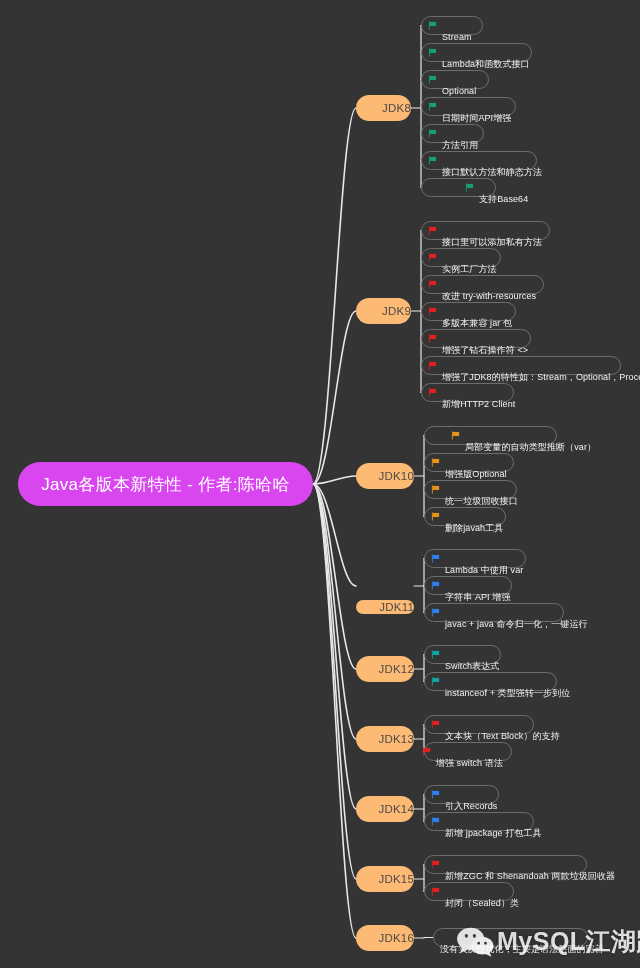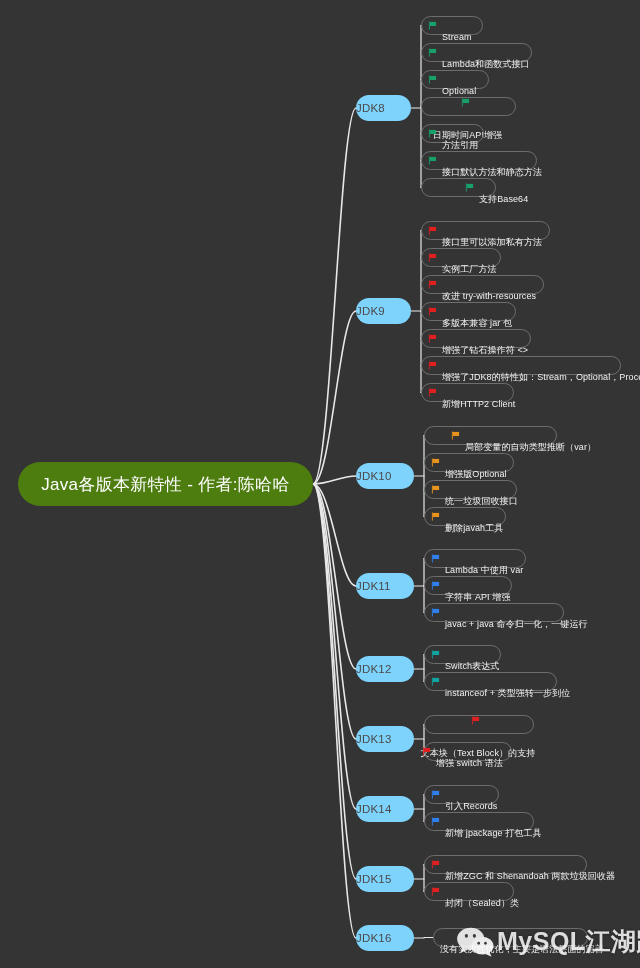--- a/index.html
+++ b/index.html
@@ -37,26 +37,26 @@
     font-size: 17px;
     letter-spacing: 0.3px;
     white-space: nowrap;
     padding: 0 16px;
   }
 
   
   .jdk-node {
     position: absolute;
     box-sizing: border-box;
-    background: #7dd3fc;
+    background: #fdba74;
     color: #4a4a4a;
     border-radius: 13px;
     display: flex;
     align-items: center;
-    justify-content: flex-start;
+    justify-content: flex-end;
     font-size: 11.5px;
     letter-spacing: 0.2px;
     white-space: nowrap;
   }
 
   
   .leaf {
     position: absolute;
     box-sizing: border-box;
     border: 1px solid #6d6d6d;
@@ -163,21 +163,21 @@
       <path d="M313,484 C331.06,484 339.66,879 356,879" stroke="#e8e8e8" stroke-width="1.6" fill="none" stroke-linecap="round"></path>
       <path d="M414,879 L424,879" stroke="#e8e8e8" stroke-width="1.2" fill="none" stroke-linecap="round"></path>
       <path d="M424,864.5 L424,891.5" stroke="#e8e8e8" stroke-width="1.2" fill="none" stroke-linecap="round"></path>
       <path d="M424,864.5 L424,864.5" stroke="#e8e8e8" stroke-width="1.2" fill="none" stroke-linecap="round"></path>
       <path d="M424,891.5 L424,891.5" stroke="#e8e8e8" stroke-width="1.2" fill="none" stroke-linecap="round"></path>
       <path d="M313,484 C331.06,484 339.66,938 356,938" stroke="#e8e8e8" stroke-width="1.6" fill="none" stroke-linecap="round"></path>
       <path d="M414,938 L424,938" stroke="#e8e8e8" stroke-width="1.2" fill="none" stroke-linecap="round"></path>
       <path d="M424,937.5 L433,937.5" stroke="#e8e8e8" stroke-width="1.2" fill="none" stroke-linecap="round"></path>
     </svg>
 
-  <div class="root-node" style="left: 18px; top: 462px; width: 295px; height: 44px; background: #4d7c0f; color: rgb(255, 255, 255);">
+  <div class="root-node" style="left: 18px; top: 462px; width: 295px; height: 44px; background: #d946ef; color: rgb(255, 255, 255);">
     <span>Java各版本新特性 - 作者:陈哈哈</span>
   </div>
 
   <div id="branch-layer">
       <div class="jdk-node" style="left: 356px; top: 95px; width: 55px; height: 26px;">
         <span>JDK8</span>
       </div>
       <div class="leaf" style="left: 421px; top: 16px; width: 62px;">
         <svg class="flag" viewBox="0 0 10 10">
           <rect x="1" y="0.5" width="1" height="9" fill="#17A06A"></rect>
@@ -192,21 +192,21 @@
         </svg>
         <span class="txt">Lambda和函数式接口</span>
       </div>
       <div class="leaf" style="left: 421px; top: 70px; width: 68px;">
         <svg class="flag" viewBox="0 0 10 10">
           <rect x="1" y="0.5" width="1" height="9" fill="#17A06A"></rect>
           <path d="M2 1 L9 1 L9 5.6 L2 5.6 Z" fill="#17A06A"></path>
         </svg>
         <span class="txt">Optional</span>
       </div>
-      <div class="leaf" style="left: 421px; top: 97px; width: 95px; flex-direction: column;">
+      <div class="leaf" style="left: 421px; top: 97px; width: 95px;">
         <svg class="flag" viewBox="0 0 10 10">
           <rect x="1" y="0.5" width="1" height="9" fill="#17A06A"></rect>
           <path d="M2 1 L9 1 L9 5.6 L2 5.6 Z" fill="#17A06A"></path>
         </svg>
         <span class="txt">日期时间API增强</span>
       </div>
       <div class="leaf" style="left: 421px; top: 124px; width: 63px;">
         <svg class="flag" viewBox="0 0 10 10">
           <rect x="1" y="0.5" width="1" height="9" fill="#17A06A"></rect>
           <path d="M2 1 L9 1 L9 5.6 L2 5.6 Z" fill="#17A06A"></path>
@@ -303,21 +303,21 @@
         </svg>
         <span class="txt">统一垃圾回收接口</span>
       </div>
       <div class="leaf" style="left: 424px; top: 507px; width: 82px;">
         <svg class="flag" viewBox="0 0 10 10">
           <rect x="1" y="0.5" width="1" height="9" fill="#E8931C"></rect>
           <path d="M2 1 L9 1 L9 5.6 L2 5.6 Z" fill="#E8931C"></path>
         </svg>
         <span class="txt">删除javah工具</span>
       </div>
-      <div class="jdk-node" style="left: 356px; top: 573px; width: 58px; height: 26px;">
+      <div class="jdk-node" style="left: 356px; top: 600px; width: 58px; height: 14px;">
         <span>JDK11</span>
       </div>
       <div class="leaf" style="left: 424px; top: 549px; width: 102px;">
         <svg class="flag" viewBox="0 0 10 10">
           <rect x="1" y="0.5" width="1" height="9" fill="#2F80ED"></rect>
           <path d="M2 1 L9 1 L9 5.6 L2 5.6 Z" fill="#2F80ED"></path>
         </svg>
         <span class="txt">Lambda 中使用 var</span>
       </div>
       <div class="leaf" style="left: 424px; top: 576px; width: 88px;">
@@ -347,21 +347,21 @@
       <div class="leaf" style="left: 424px; top: 672px; width: 133px;">
         <svg class="flag" viewBox="0 0 10 10">
           <rect x="1" y="0.5" width="1" height="9" fill="#10A5A0"></rect>
           <path d="M2 1 L9 1 L9 5.6 L2 5.6 Z" fill="#10A5A0"></path>
         </svg>
         <span class="txt">instanceof + 类型强转一步到位</span>
       </div>
       <div class="jdk-node" style="left: 356px; top: 726px; width: 58px; height: 26px;">
         <span>JDK13</span>
       </div>
-      <div class="leaf" style="left: 424px; top: 715px; width: 110px; flex-direction: column;">
+      <div class="leaf" style="left: 424px; top: 715px; width: 110px;">
         <svg class="flag" viewBox="0 0 10 10">
           <rect x="1" y="0.5" width="1" height="9" fill="#E02020"></rect>
           <path d="M2 1 L9 1 L9 5.6 L2 5.6 Z" fill="#E02020"></path>
         </svg>
         <span class="txt">文本块（Text Block）的支持</span>
       </div>
       <div class="leaf" style="left: 424px; top: 742px; width: 88px; justify-content: flex-end;">
         <svg class="flag" viewBox="0 0 10 10">
           <rect x="1" y="0.5" width="1" height="9" fill="#E02020"></rect>
           <path d="M2 1 L9 1 L9 5.6 L2 5.6 Z" fill="#E02020"></path>

